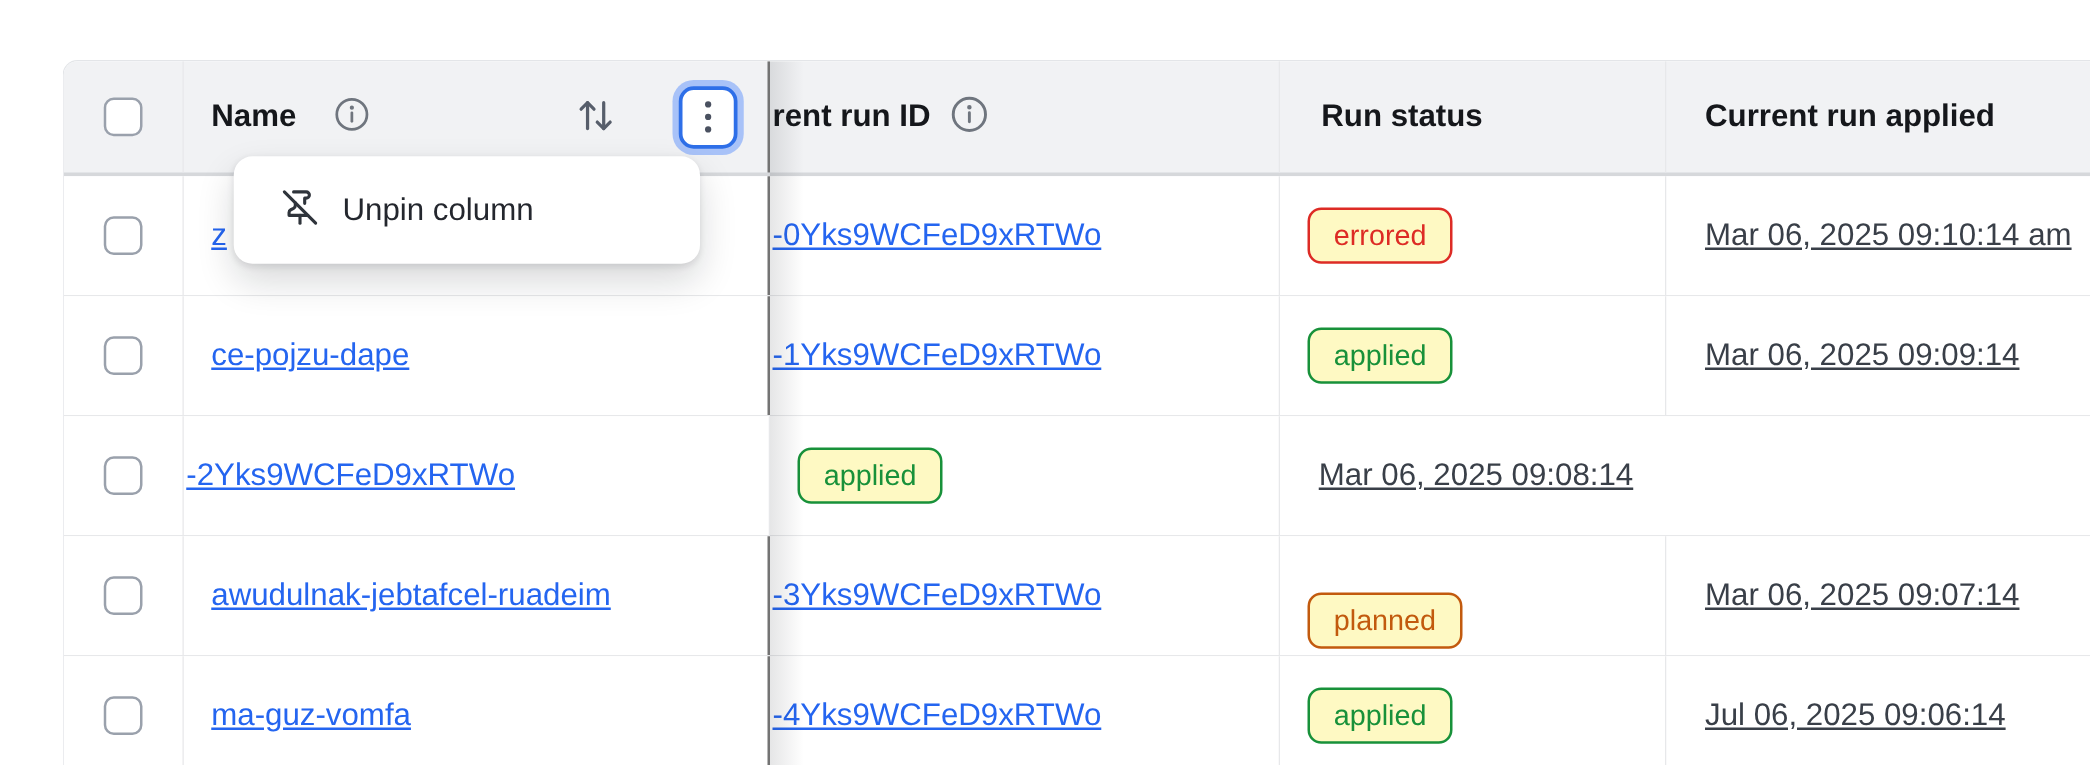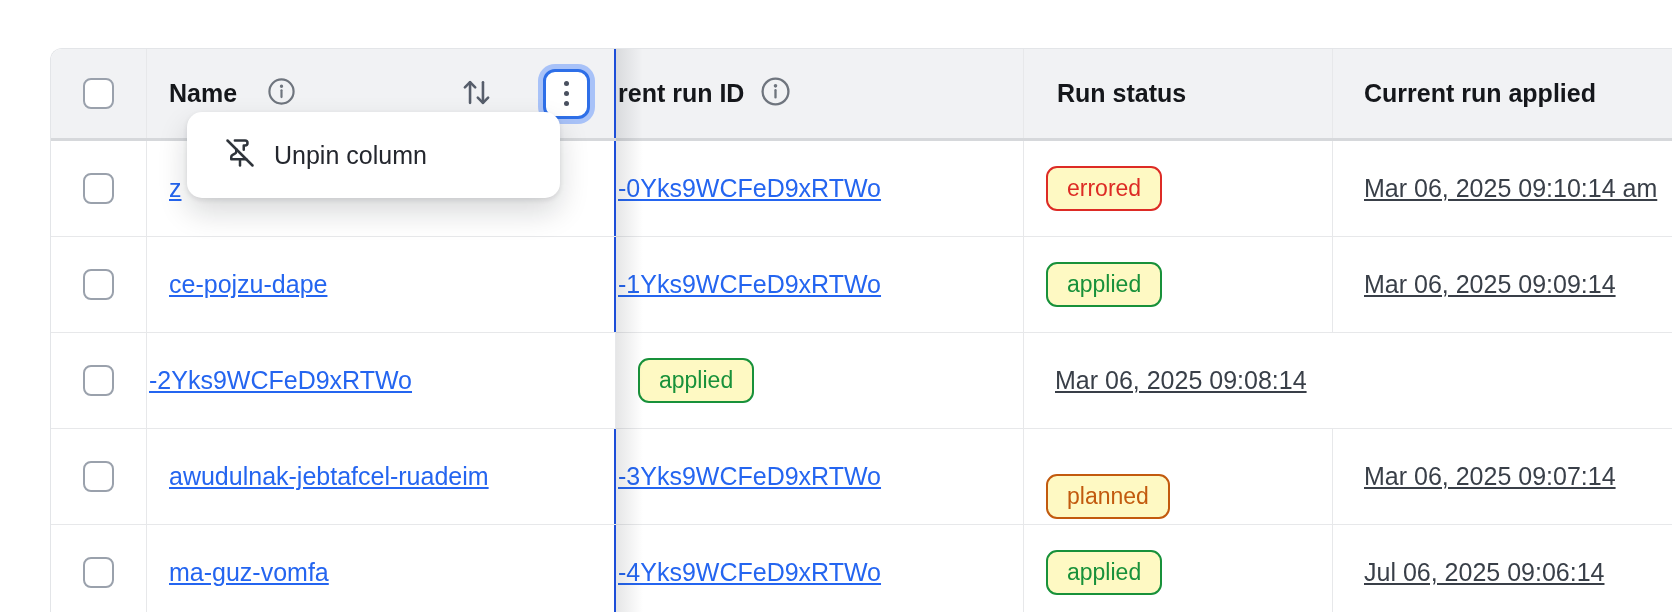--- a/index.html
+++ b/index.html
@@ -10,21 +10,21 @@
     position:absolute; left:50px; top:48px; width:1802px; height:578px;
     border-top:1px solid #e3e5e8; border-left:1px solid #e3e5e8;
     border-top-left-radius:12px; overflow:hidden; background:#fff;
   }
   .grid-row { display:grid; grid-template-columns:96px 469px 408px 309px 520px; }
   .header-row { height:92px; background:#f1f2f4; border-bottom:3px solid #d6d8db; }
   .body-row  { height:96px; background:#fff; border-bottom:1px solid #e7e8ea; }
 
   .cell { display:flex; align-items:center; min-width:0; }
   .check-cell  { justify-content:center; border-right:1px solid #e7e8ea; }
-  .name-cell   { padding-left:22px; gap:30px; border-right:2px solid #1d4ed8; position:relative; }
+  .name-cell   { padding-left:22px; gap:30px; border-right:2px solid #737373; position:relative; }
   .id-cell     { padding-left:2px; gap:16px; border-right:1px solid #e7e8ea; }
   .status-cell { padding-left:22px; border-right:1px solid #e7e8ea;align-items:center; }
   .status-cell.hdr { padding-left:33px; }
   .applied-cell{ padding-left:31px; }
 
   .col-label { font-size:25px; font-weight:600; color:#15171b; white-space:nowrap; }
 
   .checkbox {
     width:31px; height:31px; background:#fff;
     border:2px solid #9aa1ac; border-radius:8px; display:inline-block; cursor:pointer;
@@ -49,21 +49,21 @@
   }
   .kebab-dot { width:5px; height:5px; border-radius:50%; background:#4a5160; }
 
   .pin-shadow {
     position:absolute; left:565px; top:0; width:27px; height:100%;
     background:linear-gradient(90deg, rgba(22,26,33,0.11), rgba(22,26,33,0));
     pointer-events:none; z-index:5;
   }
 
   .menu {
-    position:absolute; left:187px; top:112px; width:373px; height:86px;
+    position:absolute; left:187px; top:125px; width:373px; height:86px;
     background:#ffffff; border-radius:15px;
     box-shadow:0 2px 5px rgba(15,18,25,0.10), 0 14px 30px rgba(15,18,25,0.16);
     z-index:20; display:flex; align-items:center;
   }
   .menu-item { display:flex; align-items:center; gap:19px; padding-left:38px; width:100%; height:100%; cursor:pointer; border-radius:15px; }
   .menu-item-label { font-size:25px; font-weight:500; color:#24272e; white-space:nowrap; }
 
   svg { flex:none; }
 </style>
 </head>

